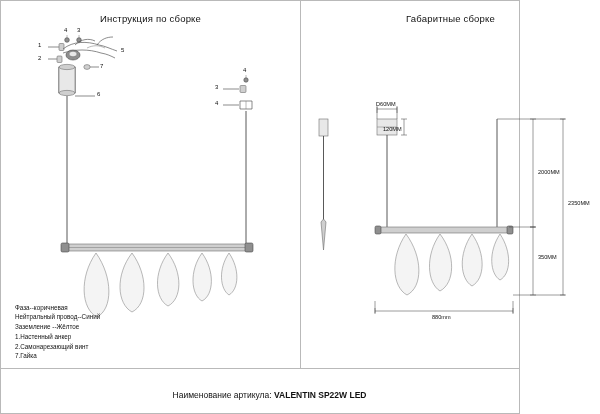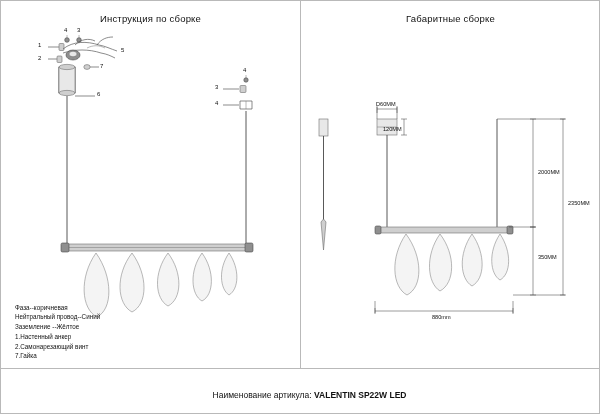--- a/index.html
+++ b/index.html
@@ -9,21 +9,21 @@
   body {
     width: 600px;
     height: 414px;
     background: #ffffff;
     font-family: "Liberation Sans", sans-serif;
     color: #1a1a1a;
     overflow: hidden;
   }
   .page {
     position: relative;
-    width: 600px;
+    width: 520px;
     height: 414px;
     box-sizing: border-box;
     border: 1px solid #b9b9b9;
   }
   .divider-v {
     position: absolute;
     top: 0;
     bottom: 44px;
     width: 1px;
     background: #b9b9b9;

